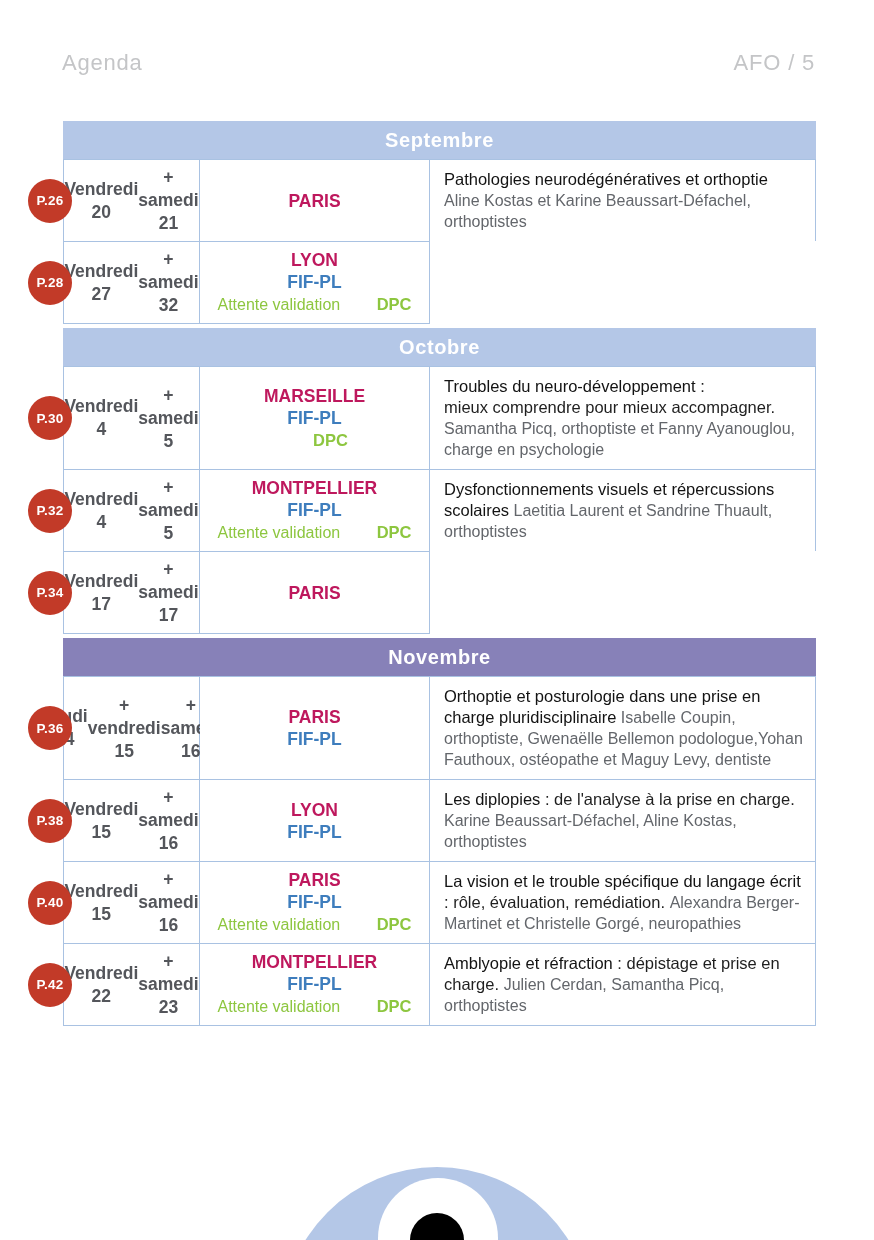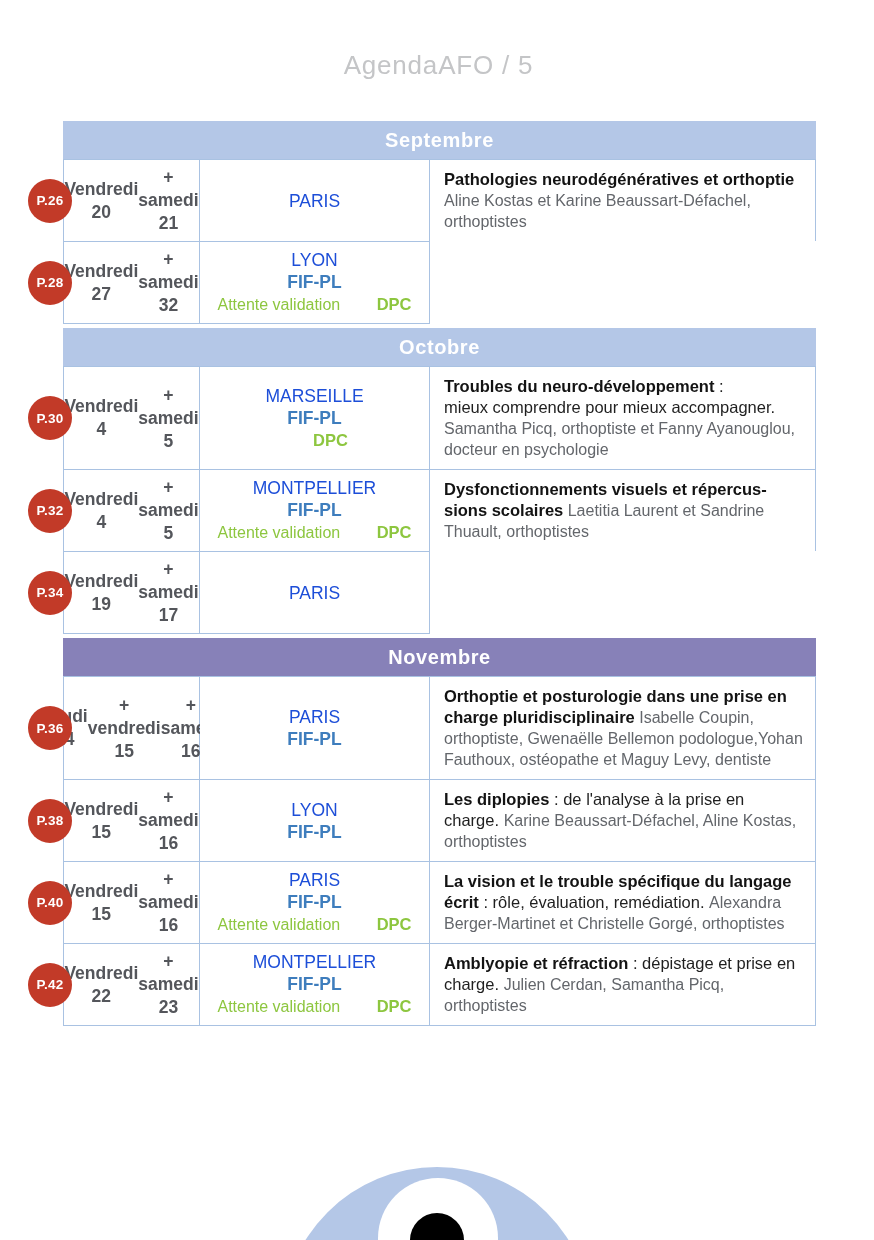--- a/index.html
+++ b/index.html
@@ -14,22 +14,22 @@
     --border:#a9c2e2;
     --badge-red:#c23a28;
     --fifpl-blue:#3e7dbd;
     --dpc-green:#8dc63f;
     --date-gray:#54565b;
     --credits-gray:#63666b;
     --header-gray:#c4c5c7;
   }
   .page-header{
     position:absolute;left:62px;right:59px;top:50px;
-    display:flex;justify-content:center;align-items:baseline;
-    color:var(--header-gray);font-size:26px;letter-spacing:0.8px;font-weight:400;
+    display:flex;justify-content:space-between;align-items:baseline;
+    color:var(--header-gray);font-size:22px;letter-spacing:0.8px;font-weight:400;
   }
   .agenda-table{position:absolute;left:63px;top:121px;width:753px;}
   .band{
     height:38px;display:flex;align-items:center;justify-content:center;
     color:#ffffff;font-size:20px;font-weight:600;letter-spacing:0.6px;
   }
   .band-blue{background:var(--band-blue);}
   .band-purple{background:var(--band-purple);}
   .agenda-table .band{margin-top:4px;}
   .agenda-table .band:first-child{margin-top:0;}
@@ -43,24 +43,24 @@
     padding:6px 2px;
   }
   .loc-cell{
     width:230px;display:flex;flex-direction:column;justify-content:center;align-items:center;
     text-align:center;font-size:17.5px;line-height:22px;padding:7px 4px;
   }
   .desc-cell{
     flex:1;display:flex;align-items:flex-start;padding:9px 12px 9px 14px;
   }
   .desc-inner{font-size:16.5px;line-height:21px;color:#1b1b1b;}
-  .seg-b{font-weight:bold;color:#131313;margin-top:12px;}
+  .seg-b{font-weight:normal;color:#131313;margin-top:12px;}
   .seg-n{color:#1f1f1f;}
   .seg-i{color:var(--credits-gray);font-size:16px;}
-  .seg-city{font-weight:normal;color:#1d4ed8;}
+  .seg-city{font-weight:bold;color:#be185d;}
   .seg-blue{font-weight:bold;color:var(--fifpl-blue);}
   .seg-g{color:var(--dpc-green);font-size:16px;}
   .seg-gb{color:var(--dpc-green);font-weight:bold;font-size:16.5px;margin-left:32px;}
   .badge{
     position:absolute;left:-35px;top:50%;transform:translateY(-50%);
     width:44px;height:44px;border-radius:50%;background:var(--badge-red);
     color:#fff;font-weight:bold;font-size:13.5px;letter-spacing:0.2px;
     display:flex;align-items:center;justify-content:center;z-index:2;
   }
   .eye-svg{position:absolute;left:0;bottom:0;display:block;}
@@ -106,42 +106,42 @@
       <div class="cell date-cell">
         <div class="date-line">Vendredi 4</div>
         <div class="date-line">+ samedi 5</div>
       </div>
       <div class="cell loc-cell">
         <div class="loc-line"><span class="seg-city">MARSEILLE</span></div>
         <div class="loc-line"><span class="seg-blue">FIF-PL</span></div>
         <div class="loc-line"><span class="seg-gb">DPC</span></div>
       </div>
       <div class="cell desc-cell">
-        <div class="desc-inner"><span class="seg-b">Troubles du neuro-développement</span><span class="seg-n"> :</span><br><span class="seg-n">mieux comprendre pour mieux accompagner. </span><span class="seg-i">Samantha Picq, orthoptiste et Fanny Ayanouglou, docteur en psychologie</span></div>
+        <div class="desc-inner"><span class="seg-b">Troubles du neuro-développement</span><span class="seg-n"> :</span><br><span class="seg-n">mieux comprendre pour mieux accompagner. </span><span class="seg-i">Samantha Picq, orthoptiste et Fanny Ayanouglou, charge en psychologie</span></div>
       </div>
     </div>
     <div class="row">
       <div class="badge">P.32</div>
       <div class="cell date-cell">
         <div class="date-line">Vendredi 4</div>
         <div class="date-line">+ samedi 5</div>
       </div>
       <div class="cell loc-cell">
         <div class="loc-line"><span class="seg-city">MONTPELLIER</span></div>
         <div class="loc-line"><span class="seg-blue">FIF-PL</span></div>
         <div class="loc-line"><span class="seg-g">Attente validation </span><span class="seg-gb">DPC</span></div>
       </div>
       <div class="cell desc-cell">
         <div class="desc-inner"><span class="seg-b">Dysfonctionnements visuels et répercus­sions scolaires</span><span class="seg-i"> Laetitia Laurent et Sandrine Thuault, orthoptistes</span></div>
       </div>
     </div>
     <div class="row">
       <div class="badge">P.34</div>
       <div class="cell date-cell">
-        <div class="date-line">Vendredi 19</div>
+        <div class="date-line">Vendredi 17</div>
         <div class="date-line">+ samedi 17</div>
       </div>
       <div class="cell loc-cell">
         <div class="loc-line"><span class="seg-city">PARIS</span></div>
       </div>
     </div>
     <div class="band band-purple">Novembre</div>
     <div class="row">
       <div class="badge">P.36</div>
       <div class="cell date-cell">
@@ -176,21 +176,21 @@
       <div class="cell date-cell">
         <div class="date-line">Vendredi 15</div>
         <div class="date-line">+ samedi 16</div>
       </div>
       <div class="cell loc-cell">
         <div class="loc-line"><span class="seg-city">PARIS</span></div>
         <div class="loc-line"><span class="seg-blue">FIF-PL</span></div>
         <div class="loc-line"><span class="seg-g">Attente validation </span><span class="seg-gb">DPC</span></div>
       </div>
       <div class="cell desc-cell">
-        <div class="desc-inner"><span class="seg-b">La vision et le trouble spécifique du lan­gage écrit</span><span class="seg-n"> : rôle, évaluation, remédiation. </span><span class="seg-i">Alexandra Berger-Martinet et Christelle Gorgé, orthoptistes</span></div>
+        <div class="desc-inner"><span class="seg-b">La vision et le trouble spécifique du lan­gage écrit</span><span class="seg-n"> : rôle, évaluation, remédiation. </span><span class="seg-i">Alexandra Berger-Martinet et Christelle Gorgé, neuropathies</span></div>
       </div>
     </div>
     <div class="row">
       <div class="badge">P.42</div>
       <div class="cell date-cell">
         <div class="date-line">Vendredi 22</div>
         <div class="date-line">+ samedi 23</div>
       </div>
       <div class="cell loc-cell">
         <div class="loc-line"><span class="seg-city">MONTPELLIER</span></div>

